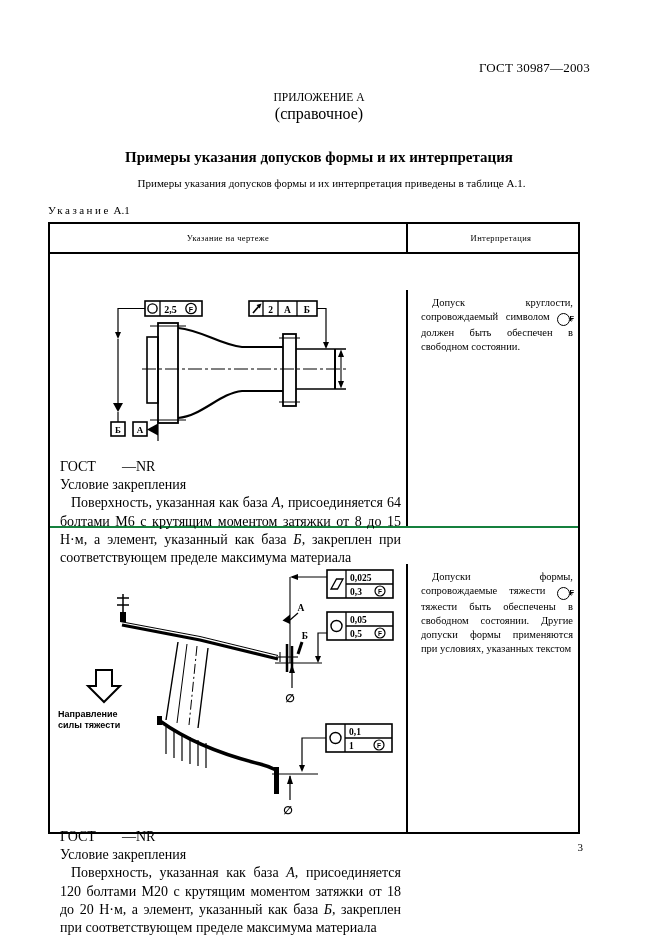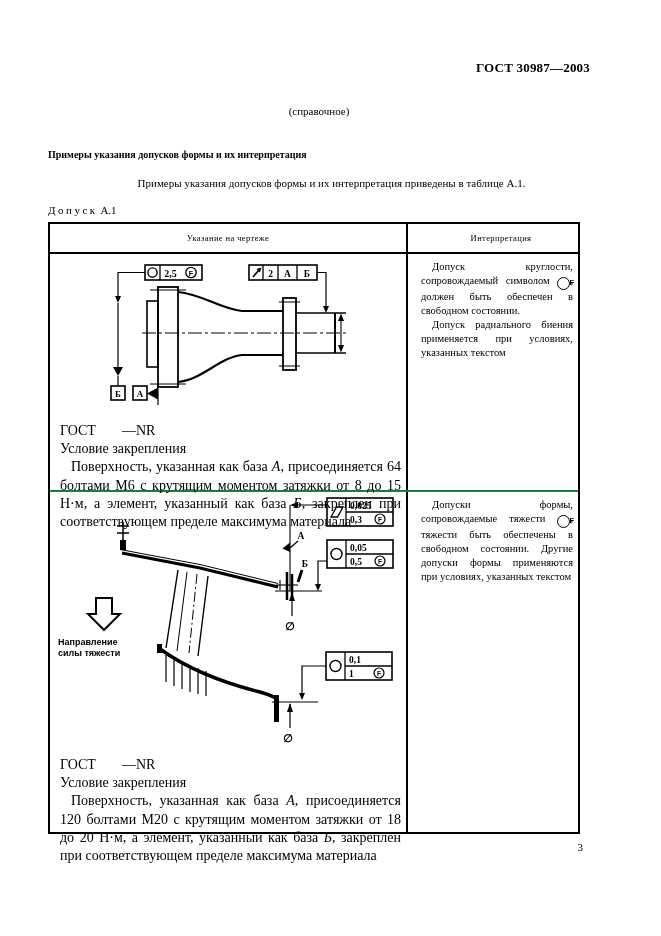--- a/index.html
+++ b/index.html
@@ -1,25 +1,25 @@
 <!DOCTYPE html>
 <html><head>
 <meta charset="utf-8">
 <style>
   html,body{margin:0;padding:0;}
   body{width:661px;height:936px;background:#fff;font-family:"Liberation Serif",serif;color:#000;}
   .page{position:relative;width:661px;height:936px;background:#fff;overflow:hidden;}
-  .docnum{position:absolute;top:60px;left:16px;right:71px;text-align:right;font-weight:bold;font-size:13px;letter-spacing:.2px;}
+  .docnum{position:absolute;top:60px;left:16px;right:71px;text-align:right;font-weight:normal;font-size:13px;letter-spacing:.2px;}
   .appendix{position:absolute;top:91px;left:48px;width:542px;text-align:center;font-size:11.5px;}
-  .appendix-note{position:absolute;top:105px;left:48px;width:542px;text-align:center;font-size:11px;}
-  .title{position:absolute;top:149px;left:48px;width:542px;font-weight:bold;font-size:10px;}
+  .appendix-note{position:absolute;top:105px;left:48px;width:542px;text-align:center;font-size:16px;}
+  .title{position:absolute;top:149px;left:48px;width:542px;text-align:center;font-weight:bold;font-size:15px;}
   .intro{position:absolute;top:177px;left:48px;width:540px;font-size:11px;text-indent:27px;text-align:center;}
   .tbl-label{position:absolute;top:204px;left:48px;font-size:11px;}
   .tbl-label .w{letter-spacing:2.5px;}
-  .tbl{position:absolute;top:222px;left:48px;width:532px;height:612px;border:2.5px solid #000;box-sizing:border-box;display:flex;flex-direction:column;background:#fff;}
+  .tbl{position:absolute;top:222px;left:48px;width:532px;height:612px;border:2.5px solid #000;box-sizing:border-box;display:flex;flex-direction:column;background:#fff;gap:36px;}
   .thead{display:flex;height:28px;border-bottom:2px solid #000;flex:0 0 auto;}
   .trow1{display:flex;height:236px;border-bottom:2px solid #15803d;flex:0 0 auto;}
   .trow2{display:flex;flex:1 1 auto;justify-content:center;}
   .c1{width:358px;flex:0 0 auto;border-right:2px solid #000;position:relative;box-sizing:border-box;}
   .c2{flex:1 1 auto;position:relative;box-sizing:border-box;padding-left:16px;}
   .th{display:flex;align-items:center;justify-content:center;font-size:8.5px;letter-spacing:.4px;}
   .interp{padding:6px 5px 0 5px;font-size:10.5px;line-height:1.33;text-align:justify;margin-left:8px;}
   .interp p{margin:0;text-indent:11px;}
   .note{position:absolute;left:10px;right:5px;font-size:14px;line-height:1.3;}
   .note .gap{display:inline-block;width:26px;}
@@ -29,24 +29,25 @@
   svg{display:block;}
   svg text{font-family:"Liberation Serif",serif;font-weight:bold;fill:#000;}
   svg .lbl{font-family:"Liberation Sans",sans-serif;}
 </style>
 </head>
 <body>
 
 <div class="page">
 
   <div class="docnum">ГОСТ 30987—2003</div>
+  <div class="appendix">ПРИЛОЖЕНИЕ А</div>
   <div class="appendix-note">(справочное)</div>
   <div class="title">Примеры указания допусков формы и их интерпретация</div>
   <div class="intro">Примеры указания допусков формы и их интерпретация приведены в таблице А.1.</div>
-  <div class="tbl-label"><span class="w">Допуск</span> <span>А.1</span></div>
+  <div class="tbl-label"><span class="w">Указание</span> <span>А.1</span></div>
 
   <div class="tbl">
 
     <div class="thead">
       <div class="c1 th">Указание на чертеже</div>
       <div class="c2 th">Интерпретация</div>
     </div>
 
     <div class="trow1">
       <div class="c1">
@@ -114,21 +115,20 @@
           </g>
         </svg>
         <div class="note" style="top:168px;">
           <div><span>ГОСТ</span><span class="gap"></span><span>—NR</span></div>
           <div>Условие закрепления</div>
           <p class="body"><span>Поверхность, указанная как база </span><i>А</i><span>, присоединяется 64 болтами М6 с крутящим моментом затяжки от 8 до 15 Н·м, а элемент, указанный как база </span><i>Б</i><span>, закреплен при соответствующем пределе максимума материала</span></p>
         </div>
       </div>
       <div class="c2 interp">
         <p><span>Допуск круглости, сопровождаемый символом </span><span class="fcircle">F</span><span>, должен быть обеспечен в свободном состоянии.</span></p>
-        <p>Допуск радиального биения применяется при условиях, указанных текстом</p>
       </div>
     </div>
 
     <div class="trow2">
       <div class="c1">
         <svg width="358" height="260" viewBox="0 0 358 260">
 
           <g stroke="#000" fill="none">
             <rect x="277" y="6" width="66" height="28" stroke-width="1.6"></rect>
             <line x1="296" y1="6" x2="296" y2="34" stroke-width="1.3"></line>

